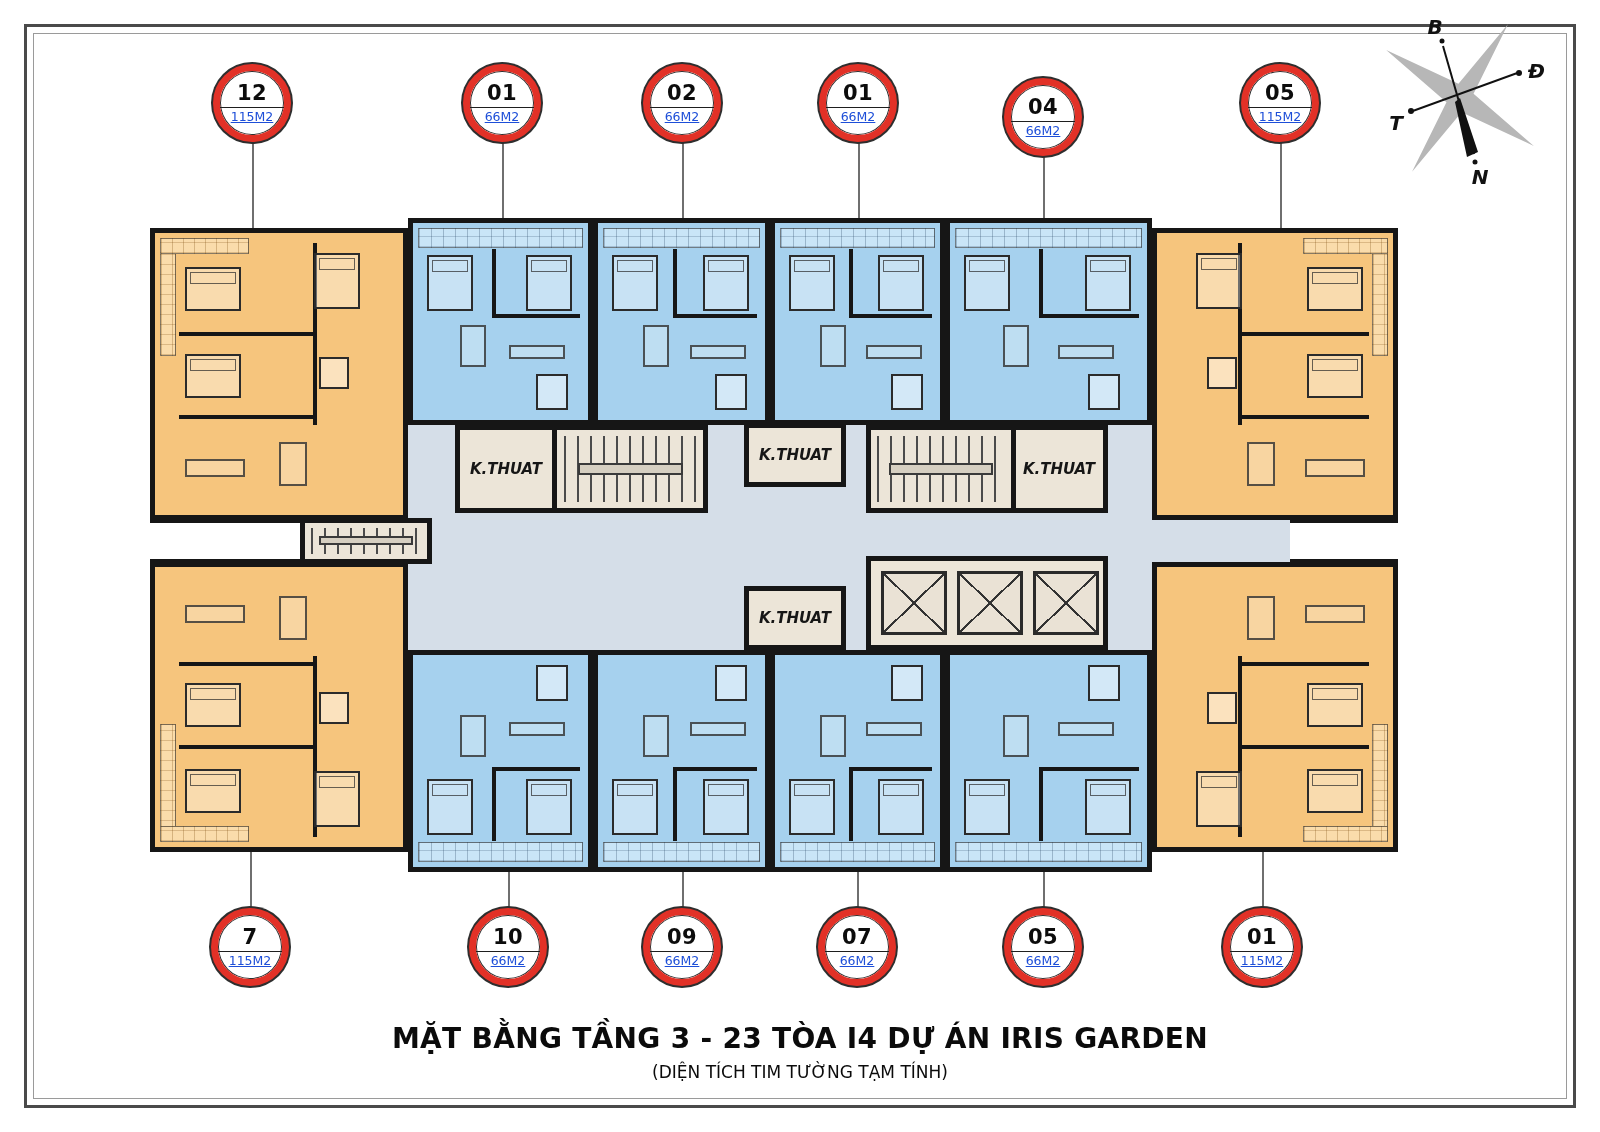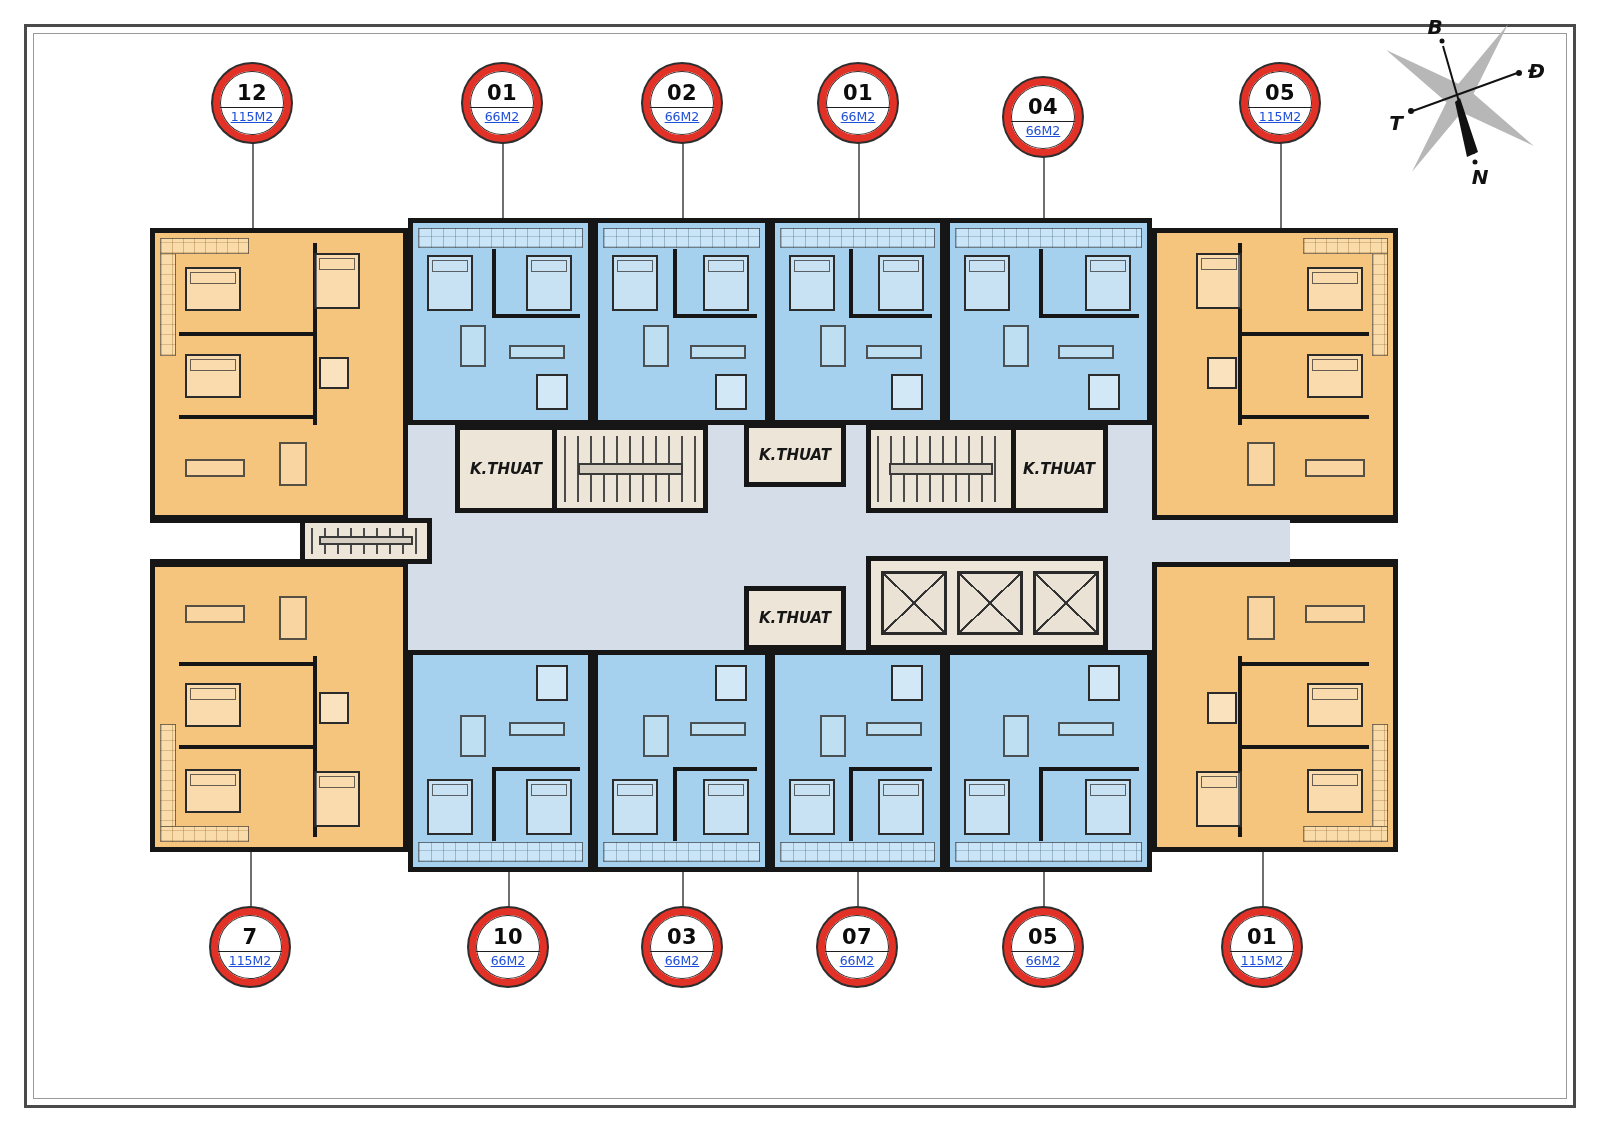--- a/index.html
+++ b/index.html
@@ -274,21 +274,21 @@
       <div class="badge-line" style="left: 508px; top: 872px; height: 43px;"></div>
       <div class="badge" style="left: 508px; top: 947px;">
         <div class="badge-inner">
           <span class="badge-num">10</span>
           <span class="badge-area">66M2</span>
         </div>
       </div>
       <div class="badge-line" style="left: 682px; top: 872px; height: 43px;"></div>
       <div class="badge" style="left: 682px; top: 947px;">
         <div class="badge-inner">
-          <span class="badge-num">03</span>
+          <span class="badge-num">09</span>
           <span class="badge-area">66M2</span>
         </div>
       </div>
       <div class="badge-line" style="left: 857px; top: 872px; height: 43px;"></div>
       <div class="badge" style="left: 857px; top: 947px;">
         <div class="badge-inner">
           <span class="badge-num">07</span>
           <span class="badge-area">66M2</span>
         </div>
       </div>
@@ -318,13 +318,17 @@
     <line x1="95" y1="32" x2="126" y2="140" stroke="#111" stroke-width="2"></line>
     <polygon points="112,84 130,138 119,143 107,88" fill="#111"></polygon>
     <circle cx="94" cy="27" r="2.5" fill="#111"></circle>
     <circle cx="127" cy="148" r="2.5" fill="#111"></circle>
     <text x="87" y="20" text-anchor="middle">B</text>
     <text x="180" y="64" text-anchor="start">Đ</text>
     <text x="48" y="116" text-anchor="middle">T</text>
     <text x="132" y="170" text-anchor="middle">N</text>
   </svg>
 
+  <div class="title-block">
+    <div class="title">MẶT BẰNG TẦNG 3 - 23 TÒA I4 DỰ ÁN IRIS GARDEN</div>
+    <div class="subtitle">(DIỆN TÍCH TIM TƯỜNG TẠM TÍNH)</div>
+  </div>
 </div>
 
 </body></html>

